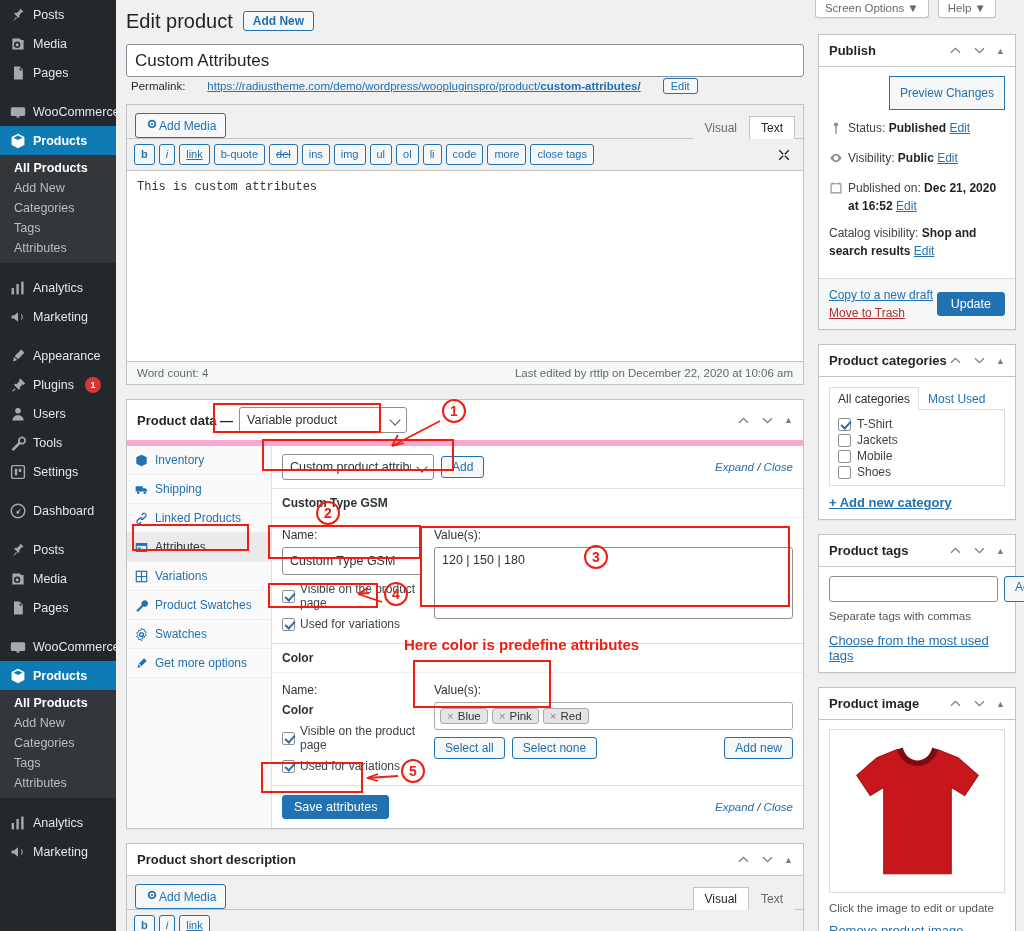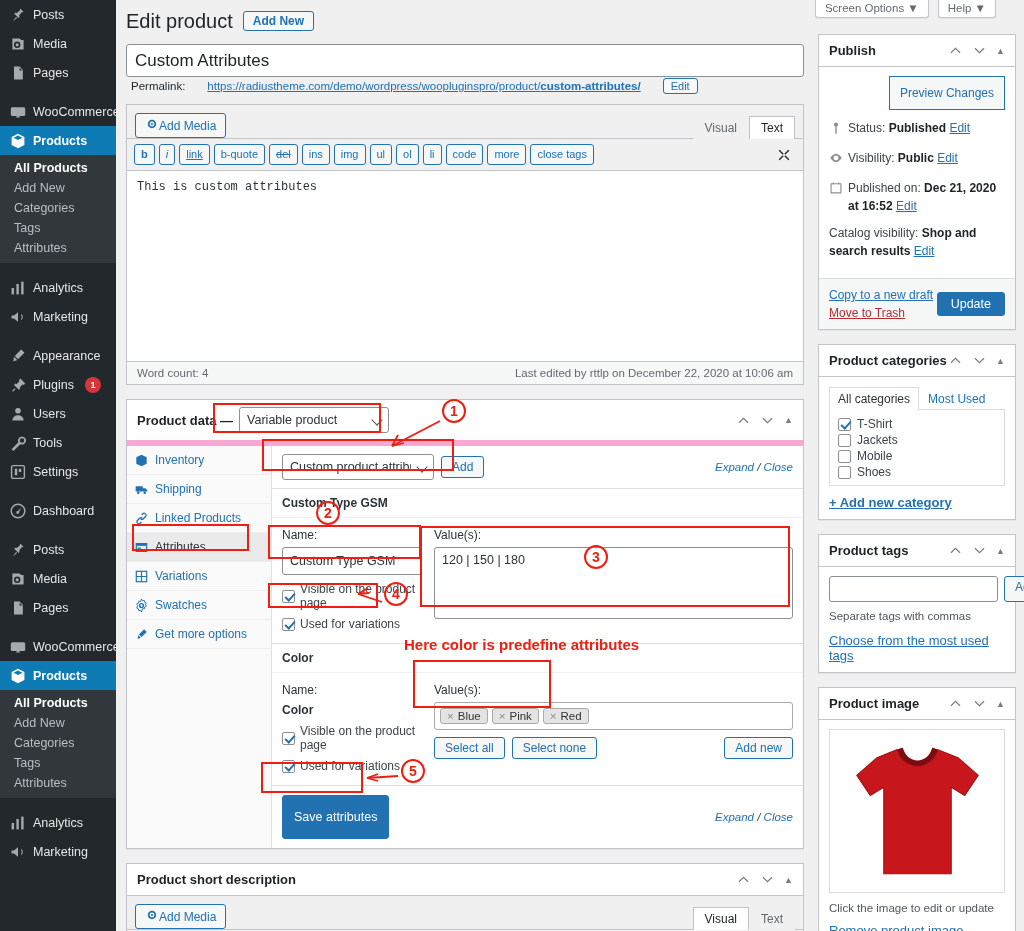--- a/index.html
+++ b/index.html
@@ -230,21 +230,21 @@
   }
   .tagpill .x { color:#888; }
   .attr-btnrow { display:flex; gap:7px; margin-top:7px; align-items:center; }
   .attr-btnrow .right { margin-left:auto; }
 
   .attr-foot {
     display:flex; align-items:center; padding:9px 10px; background:#fff;
   }
   .btn-primary {
     background:#2271b1; border:1px solid #2271b1; color:#fff;
-    border-radius:3px; padding:14px 11px; font-size:12.5px; cursor:pointer;
+    border-radius:3px; padding:4px 11px; font-size:12.5px; cursor:pointer;
   }
 
   
   .sbox { background:#fff; border:1px solid #c3c4c7; margin-bottom:14px; box-shadow:0 1px 1px rgba(0,0,0,.04); }
   .sbox-in { padding:9px 10px; }
   .btn-preview {
     border:1px solid #2271b1; color:#2271b1; background:#f6f7f7;
     border-radius:0; padding:9px 10px; font-size:12px; cursor:pointer;
     float:right; margin-bottom:9px;
   }
@@ -552,21 +552,21 @@
         <div class="ed-foot">
           <span>Word count: 4</span>
           <span>Last edited by rttlp on December 22, 2020 at 10:06 am</span>
         </div>
       </div>
 
       <div class="postbox" style="margin-top:14px;">
         <div class="pd-head">
           <span class="pb-title">Product data —</span>
           <span class="sel-wrap">
-            <select class="wc-sel" style="width:150px">
+            <select class="wc-sel" style="width:168px">
               <option>Variable product</option>
             </select>
           </span>
           <span class="pb-handles" style="margin-left:auto">
             <span class="chev"><svg viewBox="0 0 20 20">
                   <path d="M4 13l6-6 6 6"></path>
                 </svg></span>
             <span class="chev"><svg viewBox="0 0 20 20">
                   <path d="M4 7l6 6 6-6"></path>
                 </svg></span>
@@ -618,20 +618,28 @@
                   <svg viewBox="0 0 20 20">
                     <rect x="2" y="2" width="16" height="16" fill="none" stroke="#2271b1" stroke-width="1.8"></rect>
                     <path d="M10 2v16M2 10h16" stroke="#2271b1" stroke-width="1.8"></path>
                   </svg>
                 </span>
                 <span>Variations</span>
               </li>
               <li class="">
                 <span style="display: inline-flex;">
                   <svg viewBox="0 0 20 20">
+                    <path d="M15 2a5 5 0 00-4.5 7.2L2 17.7 4.3 20l8.5-8.5A5 5 0 1015 2z"></path>
+                  </svg>
+                </span>
+                <span>Product Swatches</span>
+              </li>
+              <li class="">
+                <span style="display: inline-flex;">
+                  <svg viewBox="0 0 20 20">
                     <path d="M10 6a4 4 0 104 4 4 4 0 00-4-4zm0 2.2A1.8 1.8 0 118.2 10 1.8 1.8 0 0110 8.2z"></path>
                     <path d="M10 0l1.4 2.6 2.9-.5.4 2.9 2.7 1.1-1.4 2.6 1.4 2.6-2.7 1.1-.4 2.9-2.9-.5L10 20l-1.4-2.6-2.9.5-.4-2.9-2.7-1.1L4 10 2.6 7.4l2.7-1.1.4-2.9 2.9.5z" fill="none" stroke="#2271b1" stroke-width="1.4"></path>
                   </svg>
                 </span>
                 <span>Swatches</span>
               </li>
               <li class="">
                 <span style="display: inline-flex;">
                   <svg viewBox="0 0 20 20">
                     <path d="M14 2l4 4-8 8-4-4 8-8zM5 11l4 4-5 2 1-6z"></path>

